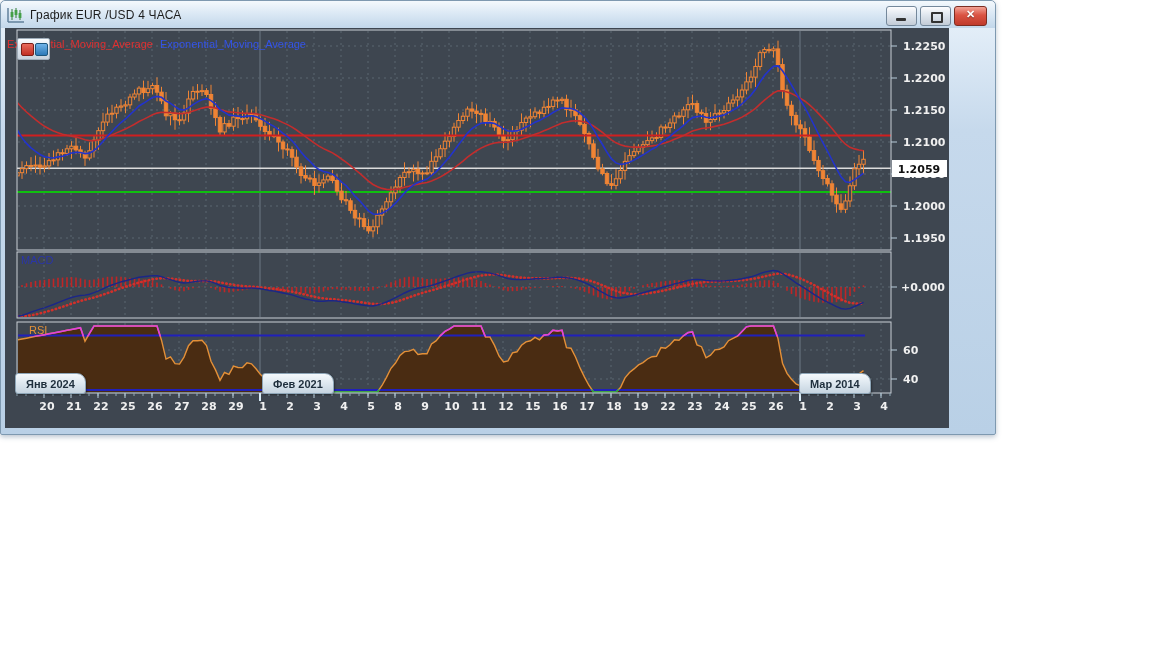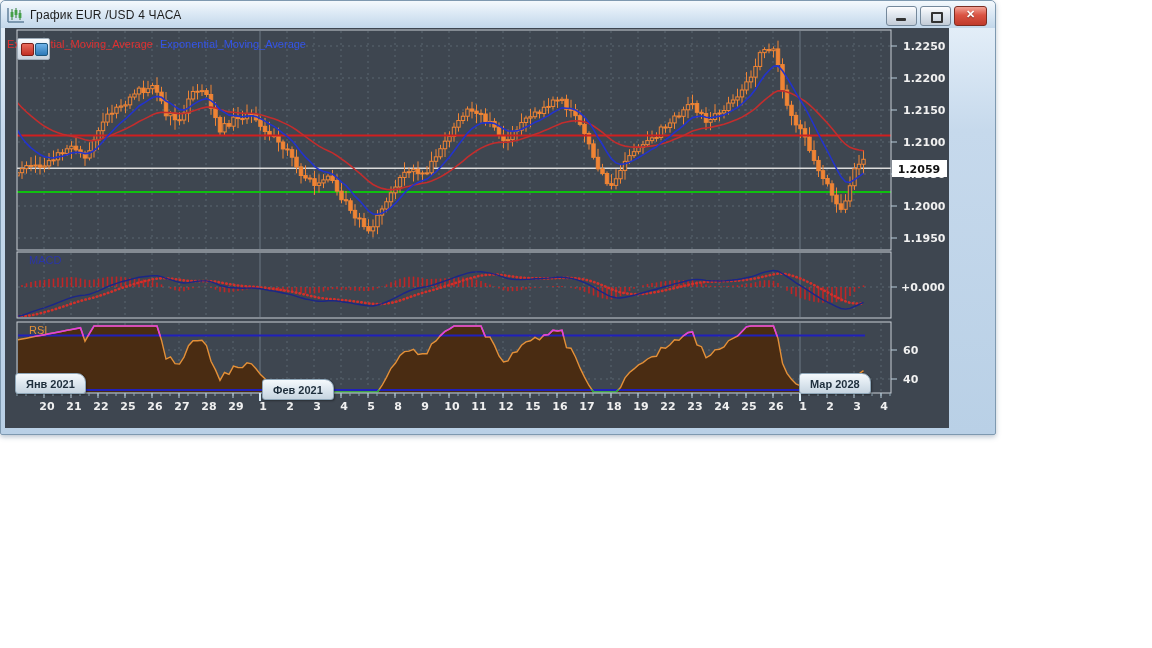--- a/index.html
+++ b/index.html
@@ -31,30 +31,30 @@
   .legend{position:absolute;left:2px;top:10px;white-space:nowrap;font-size:11px;z-index:3;}
   .legend .red{color:#e03030;}
   .legend .blue{color:#3353e8;margin-left:4px;}
   .ind-buttons{position:absolute;left:12px;top:10px;width:31px;height:20px;z-index:4;
       background:linear-gradient(#fafcfe,#d9e1ea 55%,#c9d3de);border:1px solid #9fadba;border-radius:2px;}
   .sq{position:absolute;top:4px;width:11px;height:11px;border-radius:2px;}
   .sq.r{left:3px;background:linear-gradient(#e86a5c,#c22f23);border:1px solid #7d1d15;}
   .sq.b{left:17px;background:linear-gradient(#6fb3e8,#2d79b8);border:1px solid #1c567e;}
 
   .pane-label{position:absolute;font-size:11px;z-index:2;}
-  .macd-label{left:24px;top:226px;color:#2a35a8;}
+  .macd-label{left:16px;top:226px;color:#2a35a8;}
   .rsi-label{left:24px;top:296px;color:#e49238;}
 
   .month-btn{position:absolute;top:345px;height:19px;padding:0 10px;z-index:5;
       display:flex;align-items:center;justify-content:center;
       background:linear-gradient(#f5f9fc,#dde7ef 50%,#c6d4e0);
       border:1px solid #8ea6b8;border-radius:3px 9px 3px 3px;
       font-size:11px;font-weight:bold;color:#1e2e3c;box-shadow:1px 1px 2px rgba(0,0,0,.35);}
   .month-jan{left:10px;}
-  .month-feb{left:257px;margin-top:6px;}
+  .month-feb{left:257px;}
   .month-mar{left:794px;}
 </style>
 </head>
 <body>
 
 <div class="stage">
   <div class="win">
 
     <div class="titlebar">
       <svg class="title-icon" viewBox="0 0 18 16">
@@ -1006,18 +1006,18 @@
         <span class="blue">Exponential_Moving_Average</span>
       </div>
       <div class="ind-buttons">
         <div class="sq r"></div>
         <div class="sq b"></div>
       </div>
 
       <div class="pane-label macd-label">MACD</div>
       <div class="pane-label rsi-label">RSI</div>
 
-      <div class="month-btn month-jan">Янв 2021</div>
+      <div class="month-btn month-jan">Янв 2024</div>
       <div class="month-btn month-feb">Фев 2021</div>
-      <div class="month-btn month-mar">Мар 2028</div>
+      <div class="month-btn month-mar">Мар 2014</div>
     </div>
   </div>
 </div>
 
 </body></html>

